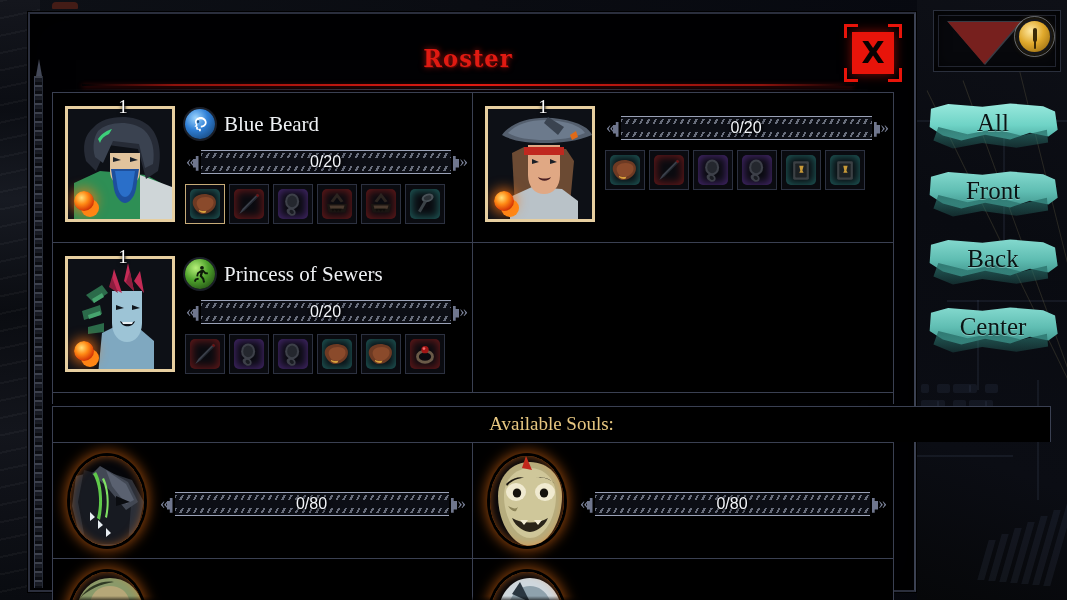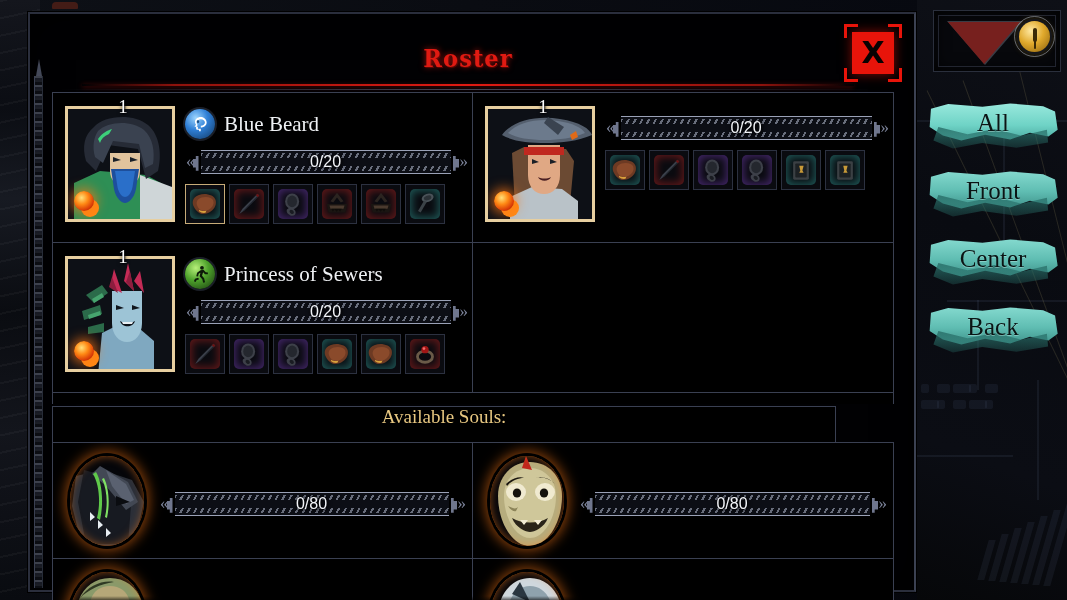--- a/index.html
+++ b/index.html
@@ -332,25 +332,25 @@
   .slot .gl { position: absolute; inset: 4px; border-radius: 5px; }
   .slot .gl.teal   { box-shadow: inset 0 0 9px 2px rgba(60,200,190,.40); }
   .slot .gl.red    { box-shadow: inset 0 0 9px 2px rgba(205,40,35,.45); }
   .slot .gl.purple { box-shadow: inset 0 0 9px 2px rgba(135,70,210,.45); }
   .slot svg { position: absolute; left: 50%; top: 50%; transform: translate(-50%,-50%); }
 
   
   .souls-title-bar {
     position: absolute;
     left: 22px; top: 392px;
-    width: 784px; height: 36px;
+    width: 999px; height: 36px;
     border-left: 1px solid #3a4052;
     border-right: 1px solid #3a4052;
     background: #000;
-    display: flex; align-items: flex-start; justify-content: center;
+    display: flex; align-items: center; justify-content: center;
   }
   .souls-title-bar .topline {
     position: absolute; left: 0; right: 0; top: 0; height: 1px;
     background: #3a4052;
   }
   .souls-title {
     font-family: "Liberation Serif", serif;
     font-size: 19px;
     color: #e7c781;
     text-shadow: 1px 1px 2px #000;
@@ -902,21 +902,21 @@
         <span class="lbl">All</span>
       </button>
       <button class="filter-btn">
         <span class="paper"></span>
         <span class="paper2"></span>
         <span class="lbl">Front</span>
       </button>
       <button class="filter-btn">
         <span class="paper"></span>
         <span class="paper2"></span>
-        <span class="lbl">Center</span>
+        <span class="lbl">Back</span>
       </button>
       <button class="filter-btn">
         <span class="paper"></span>
         <span class="paper2"></span>
-        <span class="lbl">Back</span>
+        <span class="lbl">Center</span>
       </button>
     </div>
 </div>
 
 </body></html>

